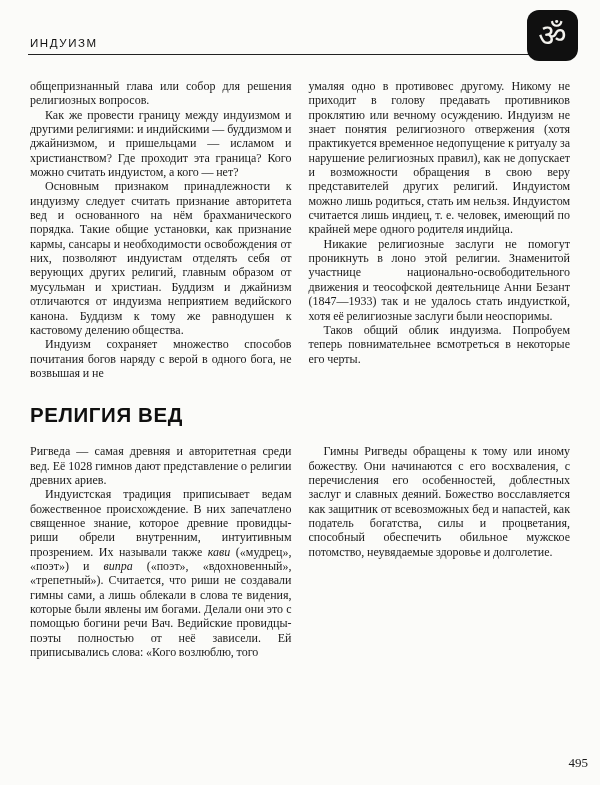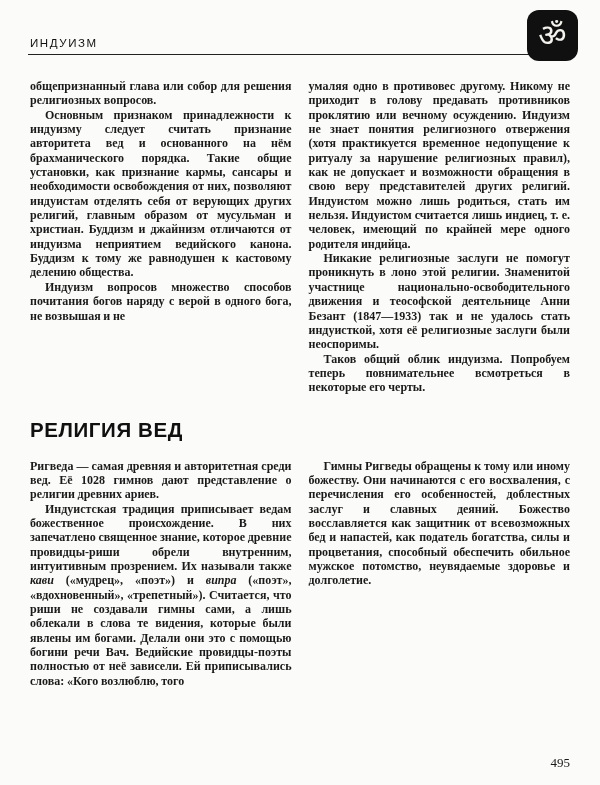--- a/index.html
+++ b/index.html
@@ -53,21 +53,20 @@
   }
   .content {
     position: absolute;
     left: 30px;
     top: 79px;
     width: 540px;
   }
   .cols {
     display: flex;
     gap: 17px;
-    font-weight: bold;
   }
   .col {
     width: 261.5px;
     font-size: 12px;
     line-height: 14.35px;
     text-align: justify;
     hyphens: auto;
     -webkit-hyphens: auto;
     word-spacing: -0.3px;
   }
@@ -84,21 +83,21 @@
     font-weight: 700;
     font-size: 20.5px;
     letter-spacing: 0.6px;
     color: #101010;
   }
   .italic {
     font-style: italic;
   }
   .pagenum {
     position: absolute;
-    right: 30px;
+    right: 12px;
     bottom: 14px;
     font-size: 13px;
     color: #1a1a1a;
   }
 </style>
 </head>
 <body>
 
 <div class="page">
 
@@ -106,22 +105,23 @@
   <div class="rule"></div>
   <div class="om-box">
     <span class="om-glyph">ॐ</span>
   </div>
 
   <div class="content">
 
     <div class="cols">
       <div class="col">
         <p class="flush">общепризнанный глава или собор для решения религиозных вопросов.</p>
+        <p>Как же провести границу между индуизмом и другими религиями: и индийскими — буддизмом и джайнизмом, и пришельцами — исламом и христианством? Где проходит эта граница? Кого можно считать индуистом, а кого — нет?</p>
         <p>Основным признаком принадлежности к индуизму следует считать признание авторитета вед и основанного на нём брахманического порядка. Такие общие установки, как признание кармы, сансары и необходимости освобождения от них, позволяют индуистам отделять себя от верующих других религий, главным образом от мусульман и христиан. Буддизм и джайнизм отличаются от индуизма неприятием ведийского канона. Буддизм к тому же равнодушен к кастовому делению общества.</p>
-        <p>Индуизм вопросов множество способов почитания богов наряду с верой в одного бога, не возвышая и не</p>
+        <p>Индуизм сохраняет множество способов почитания богов наряду с верой в одного бога, не возвышая и не</p>
       </div>
       <div class="col">
         <p class="flush">умаляя одно в противовес другому. Никому не приходит в голову предавать противников проклятию или вечному осуждению. Индуизм не знает понятия религиозного отвержения (хотя практикуется временное недопущение к ритуалу за нарушение религиозных правил), как не допускает и возможности обращения в свою веру представителей других религий. Индуистом можно лишь родиться, стать им нельзя. Индуистом считается лишь индиец, т. е. человек, имеющий по крайней мере одного родителя индийца.</p>
         <p>Никакие религиозные заслуги не помогут проникнуть в лоно этой религии. Знаменитой участнице национально-освободительного движения и теософской деятельнице Анни Безант (1847—1933) так и не удалось стать индуисткой, хотя её религиозные заслуги были неоспоримы.</p>
         <p>Таков общий облик индуизма. Попробуем теперь повнимательнее всмотреться в некоторые его черты.</p>
       </div>
     </div>
 
     <h1 class="section-title">РЕЛИГИЯ ВЕД</h1>
 

